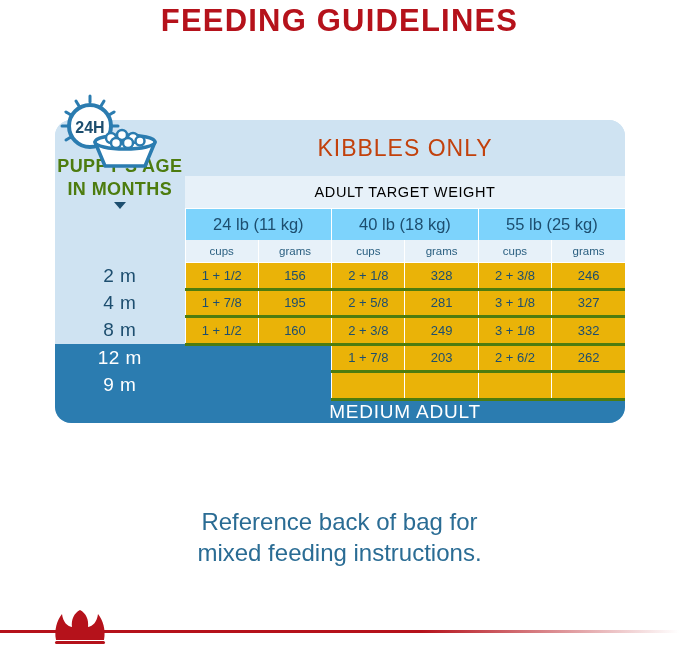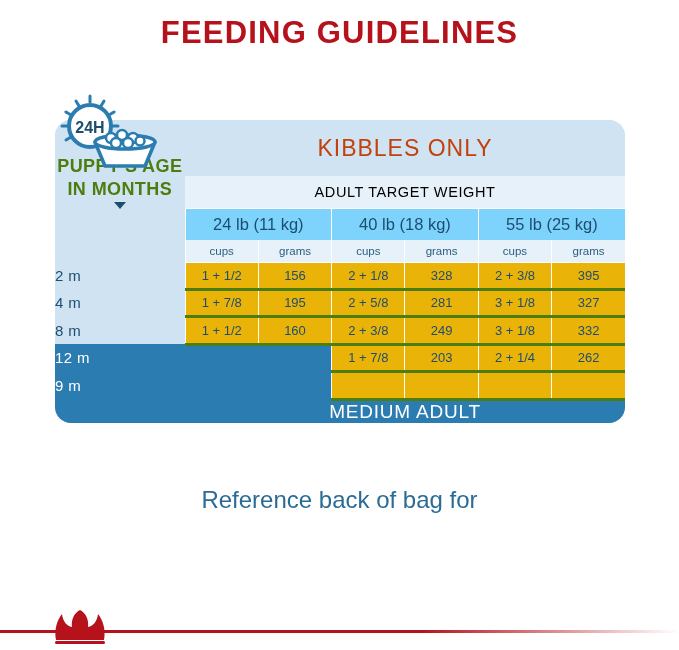--- a/index.html
+++ b/index.html
@@ -16,21 +16,21 @@
     overflow: hidden;
   }
 
   
   .page-title {
     text-align: center;
     color: #b5121b;
     font-size: 31px;
     font-weight: bold;
     letter-spacing: 1.2px;
-    padding-top: 16px;
+    padding-top: 4px;
     line-height: 1.1;
   }
 
   
   .table-wrap {
     position: absolute;
     left: 55px;
     top: 120px;
     width: 570px;
   }
@@ -114,23 +114,24 @@
     border-left: 1px solid #ffffff;
     border-bottom: 3px solid #4d7c0f;
   }
   .data.empty-blue {
     background: #2b7cb0;
     border-left: 1px solid #2b7cb0;
     border-bottom: 1px solid #2b7cb0;
   }
 
   .age-label {
-    font-size: 15px;
+    font-size: 19px;
     color: #1d4e6f;
     height: 24.5px;
+    text-align: center;
     vertical-align: middle;
     background: #cfe3f2;
     letter-spacing: 0.4px;
   }
   .age-label.onblue {
     background: #2b7cb0;
     color: #ffffff;
   }
 
   .puppy-head {
@@ -172,21 +173,21 @@
     position: absolute;
     left: 0px;
     top: -28px;
     width: 110px;
     height: 78px;
   }
 
   
   .note {
     position: absolute;
-    top: 484px;
+    top: 506px;
     left: 0;
     width: 679px;
     text-align: center;
     font-size: 24px;
     color: #2a6c94;
     line-height: 1.3;
   }
 
   
   .brand {
@@ -263,21 +264,21 @@
         <td class="unit">grams</td>
       </tr>
 
       <tr>
         <td class="age-label">2 m</td>
         <td class="data">1 + 1/2</td>
         <td class="data">156</td>
         <td class="data">2 + 1/8</td>
         <td class="data">328</td>
         <td class="data">2 + 3/8</td>
-        <td class="data">395</td>
+        <td class="data">246</td>
       </tr>
       <tr>
         <td class="age-label">4 m</td>
         <td class="data">1 + 7/8</td>
         <td class="data">195</td>
         <td class="data">2 + 5/8</td>
         <td class="data">281</td>
         <td class="data">3 + 1/8</td>
         <td class="data">327</td>
       </tr>
@@ -289,21 +290,21 @@
         <td class="data">249</td>
         <td class="data">3 + 1/8</td>
         <td class="data">332</td>
       </tr>
       <tr>
         <td class="age-label onblue">12 m</td>
         <td class="data empty-blue"></td>
         <td class="data empty-blue"></td>
         <td class="data">1 + 7/8</td>
         <td class="data">203</td>
-        <td class="data">2 + 1/4</td>
+        <td class="data">2 + 6/2</td>
         <td class="data">262</td>
       </tr>
       <tr>
         <td class="age-label onblue">9 m</td>
         <td class="data empty-blue"></td>
         <td class="data empty-blue"></td>
         <td class="data"></td>
         <td class="data"></td>
         <td class="data"></td>
         <td class="data"></td>
@@ -343,20 +344,21 @@
         <circle cx="61" cy="51" r="5"></circle>
         <circle cx="73" cy="51" r="5"></circle>
         <circle cx="85" cy="49" r="4.5"></circle>
       </g>
     </svg>
   </div>
 </div>
 
 <div class="note">
   <div>Reference back of bag for</div>
+  <div>mixed feeding instructions.</div>
 </div>
 
 <div class="brand">
   <div class="rule"></div>
   <svg class="crown" viewBox="0 0 56 34">
     <g fill="#b5121b">
       <path d="M4 30 C2 20 5 10 10 4 C11 12 15 16 20 17 C19 10 22 3 28 0 C34 3 37 10 36 17 C41 16 45 12 46 4 C51 10 54 20 52 30 Z"></path>
       <rect x="3" y="31" width="50" height="3" rx="1.5"></rect>
     </g>
   </svg>

